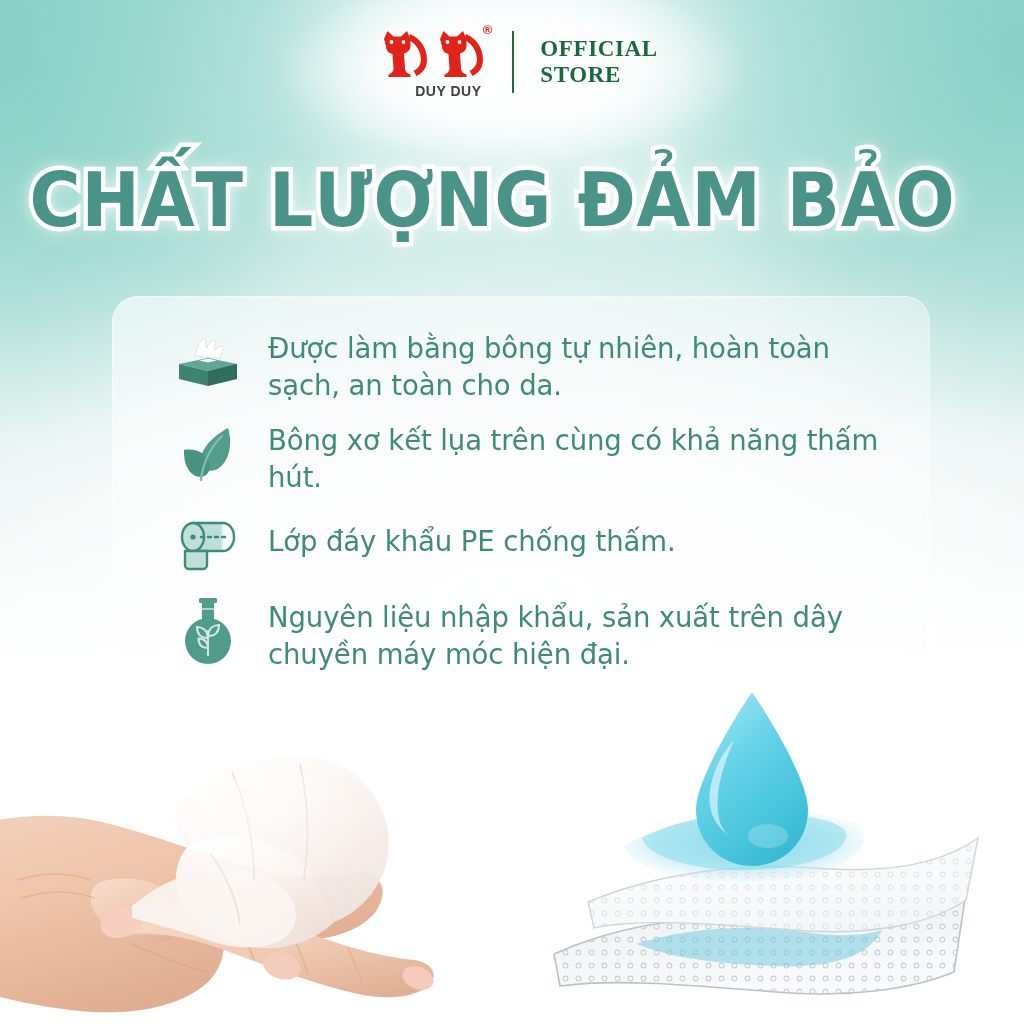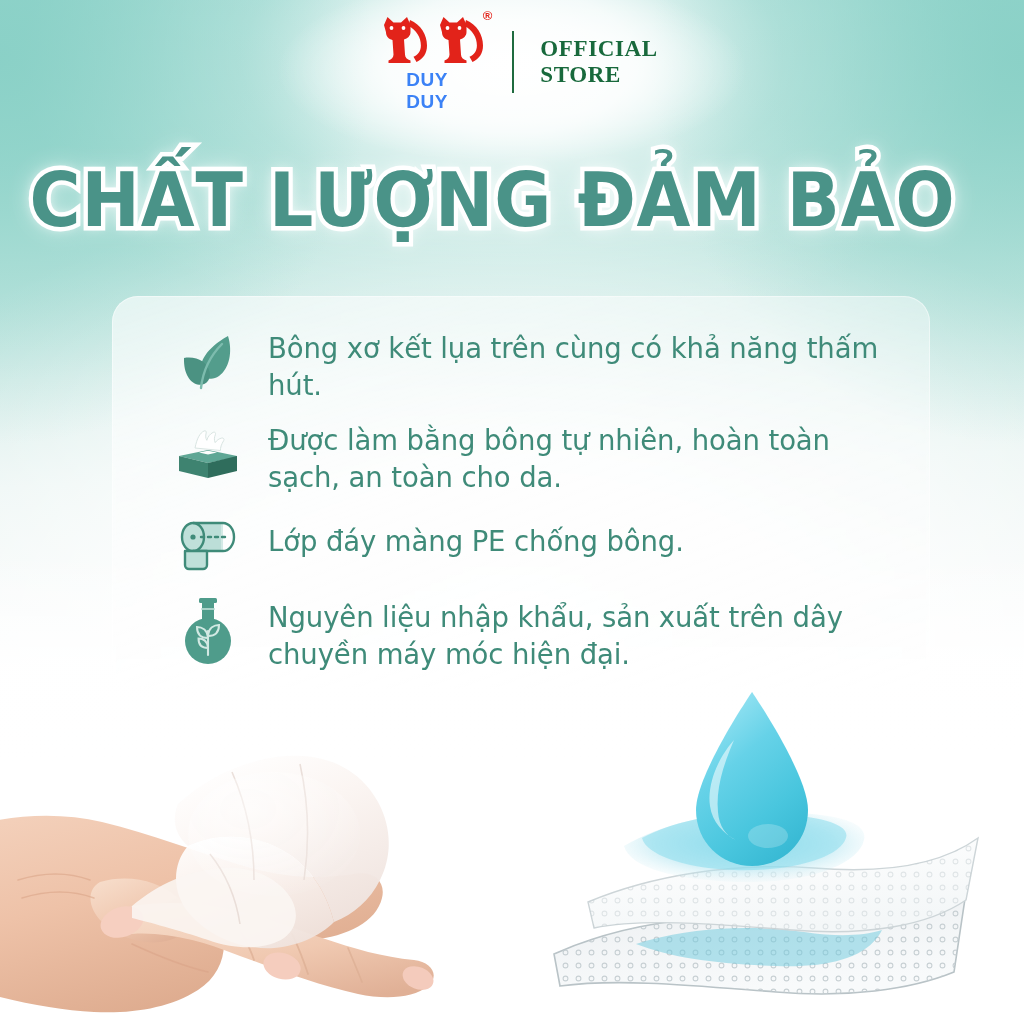--- a/index.html
+++ b/index.html
@@ -73,22 +73,22 @@
     width:124px;
   }
   .cats-row { position:relative; width:112px; height:56px; }
   .reg-mark {
     position:absolute; right:-8px; top:-2px;
     font-size:13px; color:#e2231a; font-weight:700; line-height:1;
   }
   .brand-word {
     margin-top:2px;
     font-family:"Liberation Sans", sans-serif;
-    font-weight:700; font-size:19px; letter-spacing:0.5px;
-    color:#3b82f6;
+    font-weight:700; font-size:14px; letter-spacing:0.5px;
+    color:#404040;
     margin-left:40px;
   }
   .logo-divider {
     position:relative;
     width:2px; height:62px; background:#1f6b3f;
     margin:0 26px 0 22px;
   }
   .official-store {
     position:relative;
     font-family:"Liberation Serif", serif;
@@ -215,56 +215,56 @@
   <div class="headline-wrap">
     <div class="headline">CHẤT LƯỢNG ĐẢM BẢO</div>
   </div>
 
   <div class="feature-card"></div>
 
   <div class="features">
 
     <div class="feature-row">
       <div class="feature-icon">
-        <svg width="60" height="60" viewBox="0 0 60 60">
-          <path d="M50 4 c5 16 1 33 -9 40 c-7.5 5.3 -15.5 2.6 -17.5 -5 c-2.3 -8.8 4.3 -22.5 26.5 -35 z" fill="#539d8c"></path>
-          <path d="M6 26 c13 -2 23 4 25.5 13.5 c2 7.6 -3 14 -10.5 13.2 c-8.8 -1 -15.5 -11 -15 -26.7 z" fill="#4b9282"></path>
-          <path d="M44 12 c-12 12 -19 26 -21 44" stroke="#7dbcae" stroke-width="2.4" fill="none" stroke-linecap="round"></path>
-        </svg>
-      </div>
-      <div class="feature-text">Bông xơ kết lụa trên cùng có khả năng thấm hút.</div>
-    </div>
-
-    <div class="feature-row">
-      <div class="feature-icon">
         <svg width="66" height="56" viewBox="0 0 66 56">
           <path d="M20 22 c2 -10 5 -15 9 -17 c1.5 -0.8 2.6 0.4 2.2 1.9 c-0.8 3 -0.6 5.4 0.6 7.4 c1 -3.6 3.2 -6.4 6.4 -8 c1.6 -0.8 2.9 0.7 2.2 2.3 c-1.3 3 -1.3 5.6 -0.2 8 c1.6 -2.4 3.8 -4 6.6 -4.6 c1.7 -0.4 2.8 1.2 1.9 2.6 c-2.4 3.8 -3.4 7 -3.2 9.9 z" fill="#ffffff" stroke="#d8e4e1" stroke-width="1"></path>
           <path d="M4 30 L33 24 L62 30 L62 31 L33 37 Z" fill="#5fa795"></path>
           <path d="M4 30 L33 37 L33 52 L4 45 Z" fill="#3e8370"></path>
           <path d="M62 30 L33 37 L33 52 L62 45 Z" fill="#2f6d5c"></path>
           <path d="M24 26.5 L33 24.8 L42 26.5 L33 28.4 Z" fill="#ffffff"></path>
         </svg>
       </div>
       <div class="feature-text">Được làm bằng bông tự nhiên, hoàn toàn sạch, an toàn cho da.</div>
+    </div>
+
+    <div class="feature-row">
+      <div class="feature-icon">
+        <svg width="60" height="60" viewBox="0 0 60 60">
+          <path d="M50 4 c5 16 1 33 -9 40 c-7.5 5.3 -15.5 2.6 -17.5 -5 c-2.3 -8.8 4.3 -22.5 26.5 -35 z" fill="#539d8c"></path>
+          <path d="M6 26 c13 -2 23 4 25.5 13.5 c2 7.6 -3 14 -10.5 13.2 c-8.8 -1 -15.5 -11 -15 -26.7 z" fill="#4b9282"></path>
+          <path d="M44 12 c-12 12 -19 26 -21 44" stroke="#7dbcae" stroke-width="2.4" fill="none" stroke-linecap="round"></path>
+        </svg>
+      </div>
+      <div class="feature-text">Bông xơ kết lụa trên cùng có khả năng thấm hút.</div>
     </div>
 
     <div class="feature-row compact">
       <div class="feature-icon">
         <svg width="62" height="54" viewBox="0 0 62 54">
           <path d="M16 5 H44 a13 13 0 0 1 0 0 v28 H16 Z" fill="#a9d6cd" opacity="0.55"></path>
           <path d="M16 5 H46 v28 H16 Z" fill="#a9d6cd" opacity="0.5"></path>
           <ellipse cx="16" cy="19" rx="11" ry="14" fill="#bfe0d9" stroke="#3f8b79" stroke-width="2.4"></ellipse>
           <path d="M16 5 H46 M16 33 H46" stroke="#3f8b79" stroke-width="2.4" fill="none"></path>
           <path d="M46 5 a11 14 0 0 1 0 28" fill="none" stroke="#3f8b79" stroke-width="2.4"></path>
           <circle cx="16" cy="19" r="2.6" fill="#3f8b79"></circle>
           <path d="M24 19 h3 M31 19 h3 M38 19 h3 M45 19 h3" stroke="#3f8b79" stroke-width="2.4" stroke-linecap="round"></path>
           <path d="M8 33 H30 v14 a4 4 0 0 1 -4 4 H12 a4 4 0 0 1 -4 -4 Z" fill="#bfe0d9" stroke="#3f8b79" stroke-width="2.4" stroke-linejoin="round"></path>
         </svg>
       </div>
-      <div class="feature-text">Lớp đáy màng PE chống bông.</div>
+      <div class="feature-text">Lớp đáy khẩu PE chống thấm.</div>
     </div>
 
     <div class="feature-row">
       <div class="feature-icon">
         <svg width="58" height="68" viewBox="0 0 58 68">
           <rect x="20" y="1" width="18" height="5" rx="1.5" fill="#4f9c8b"></rect>
           <rect x="23" y="6" width="12" height="16" fill="#4f9c8b"></rect>
           <path d="M22 12 h14" stroke="#bfe0d9" stroke-width="1.6"></path>
           <circle cx="29" cy="44" r="23" fill="#4f9c8b"></circle>
           <path d="M29 58 V34" stroke="#d2e9e3" stroke-width="2.1" fill="none" stroke-linecap="round"></path>

